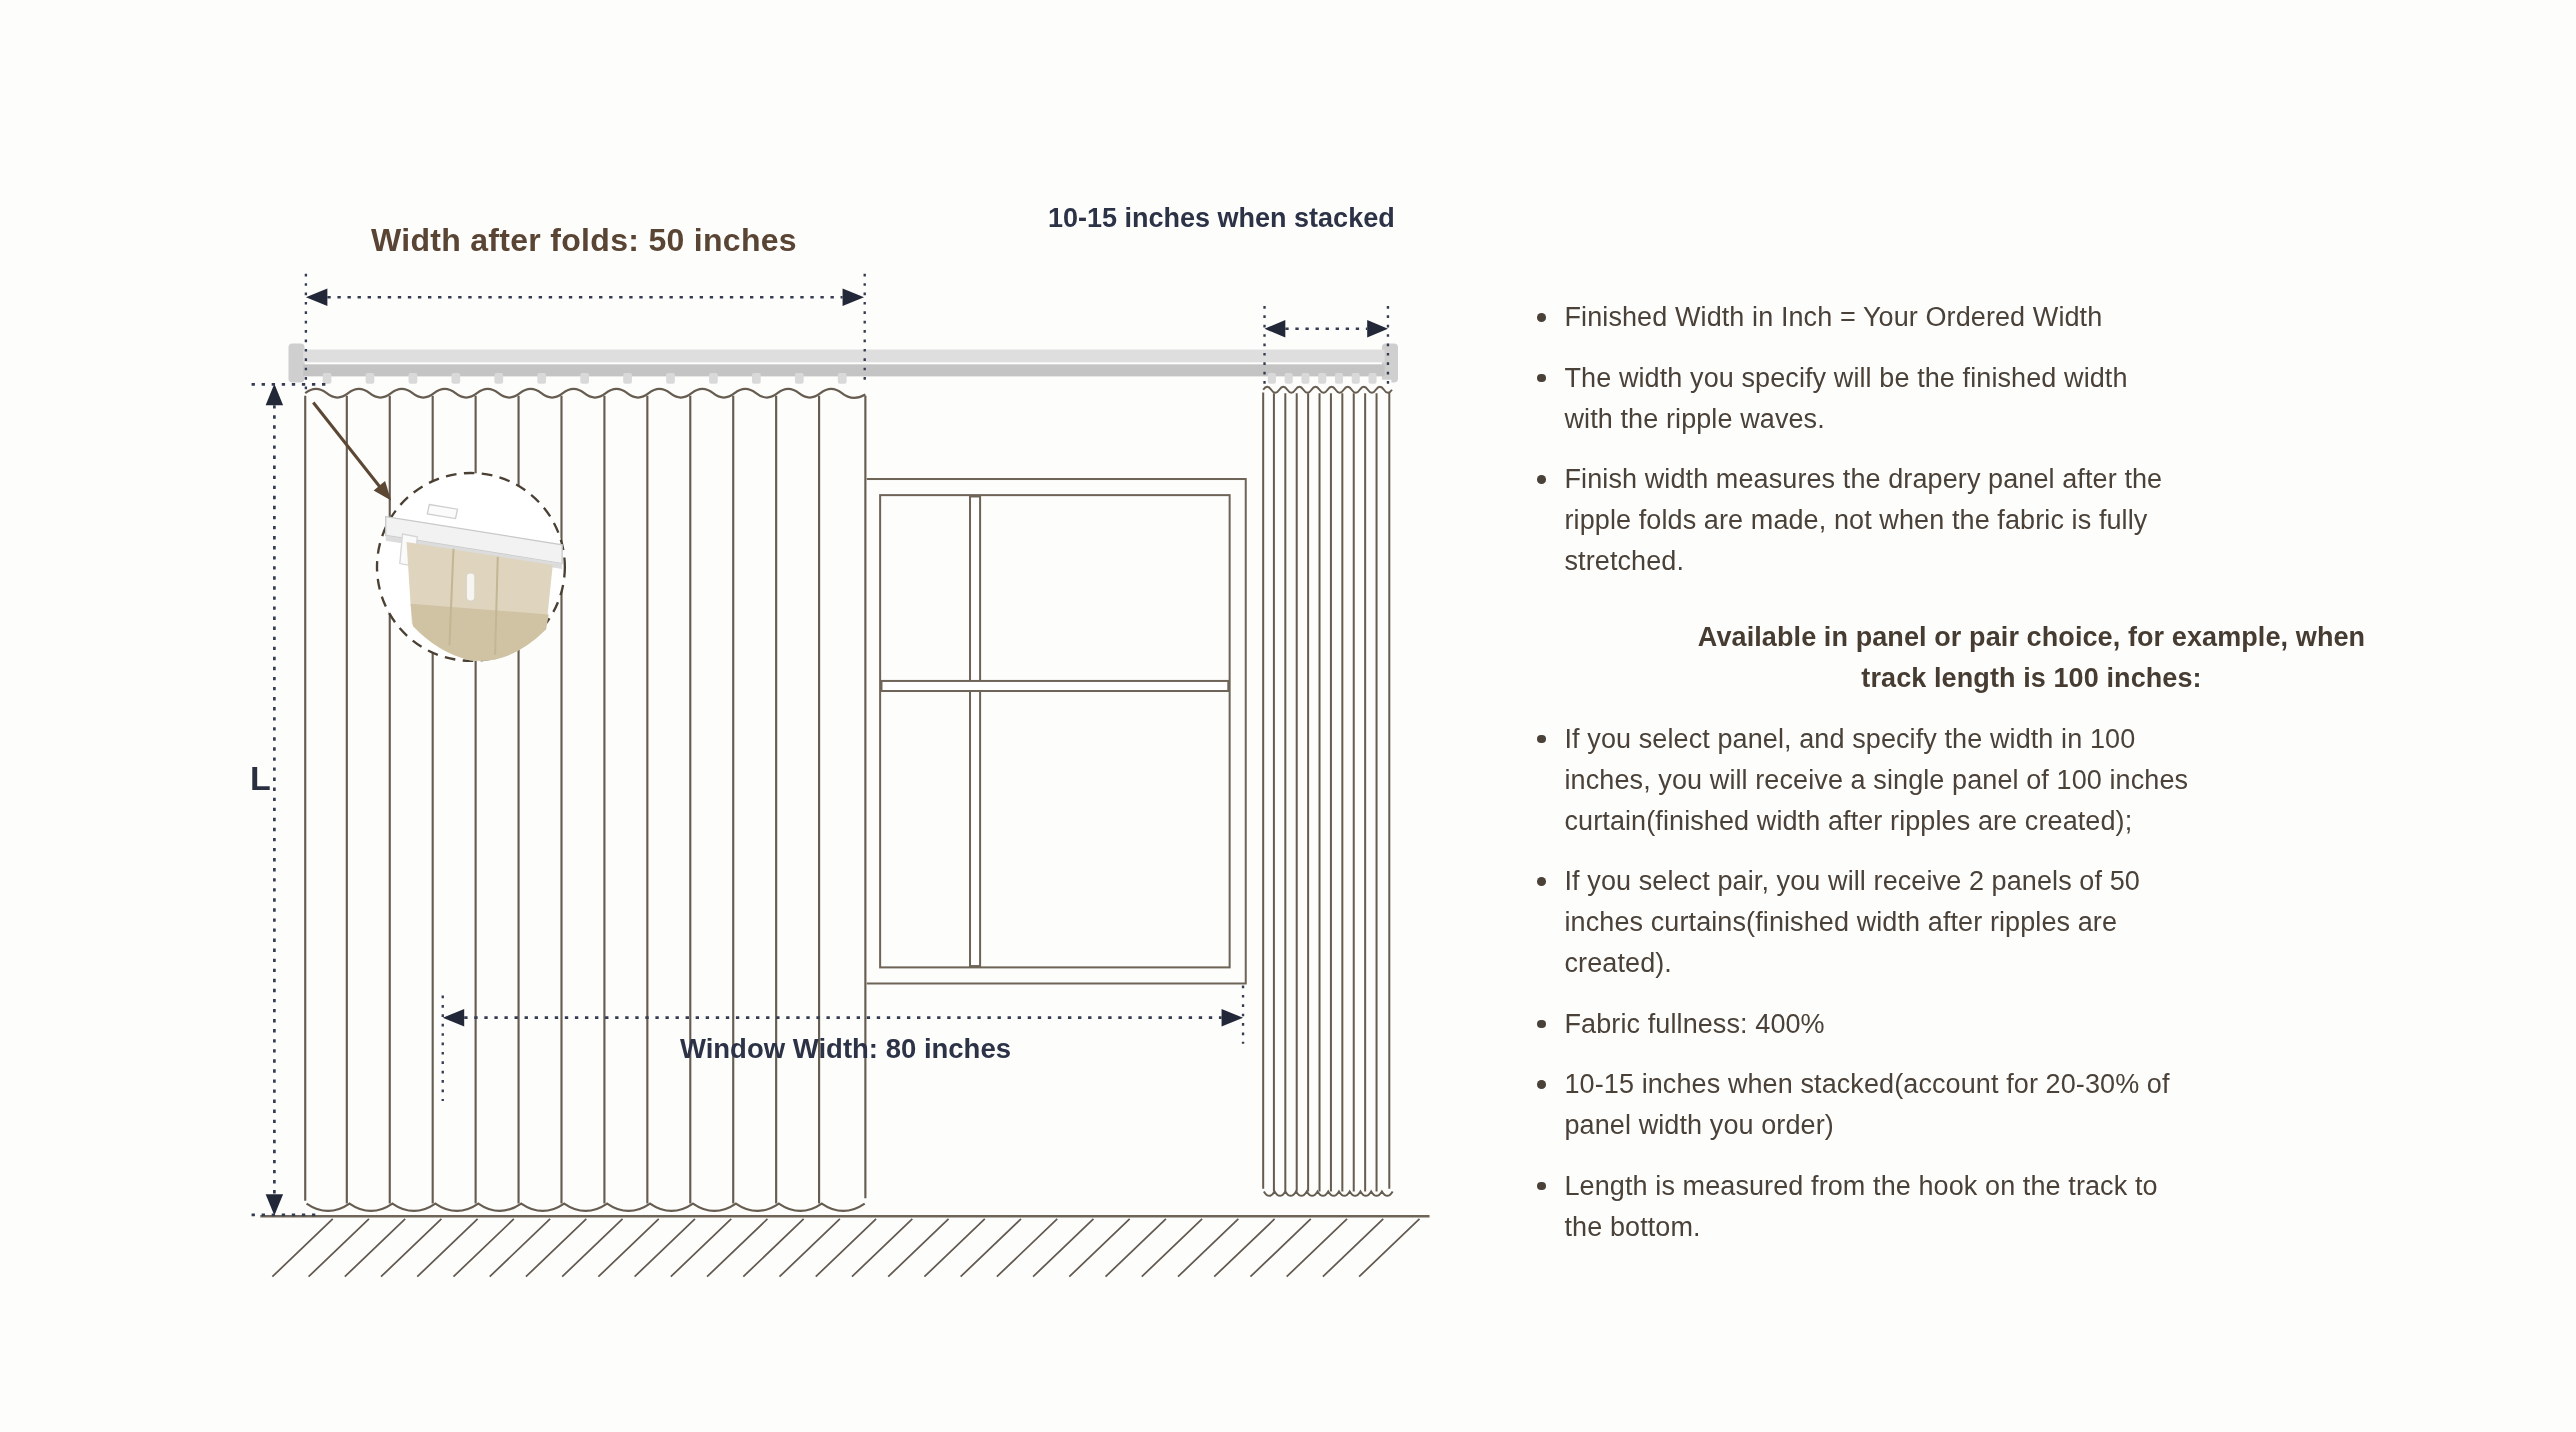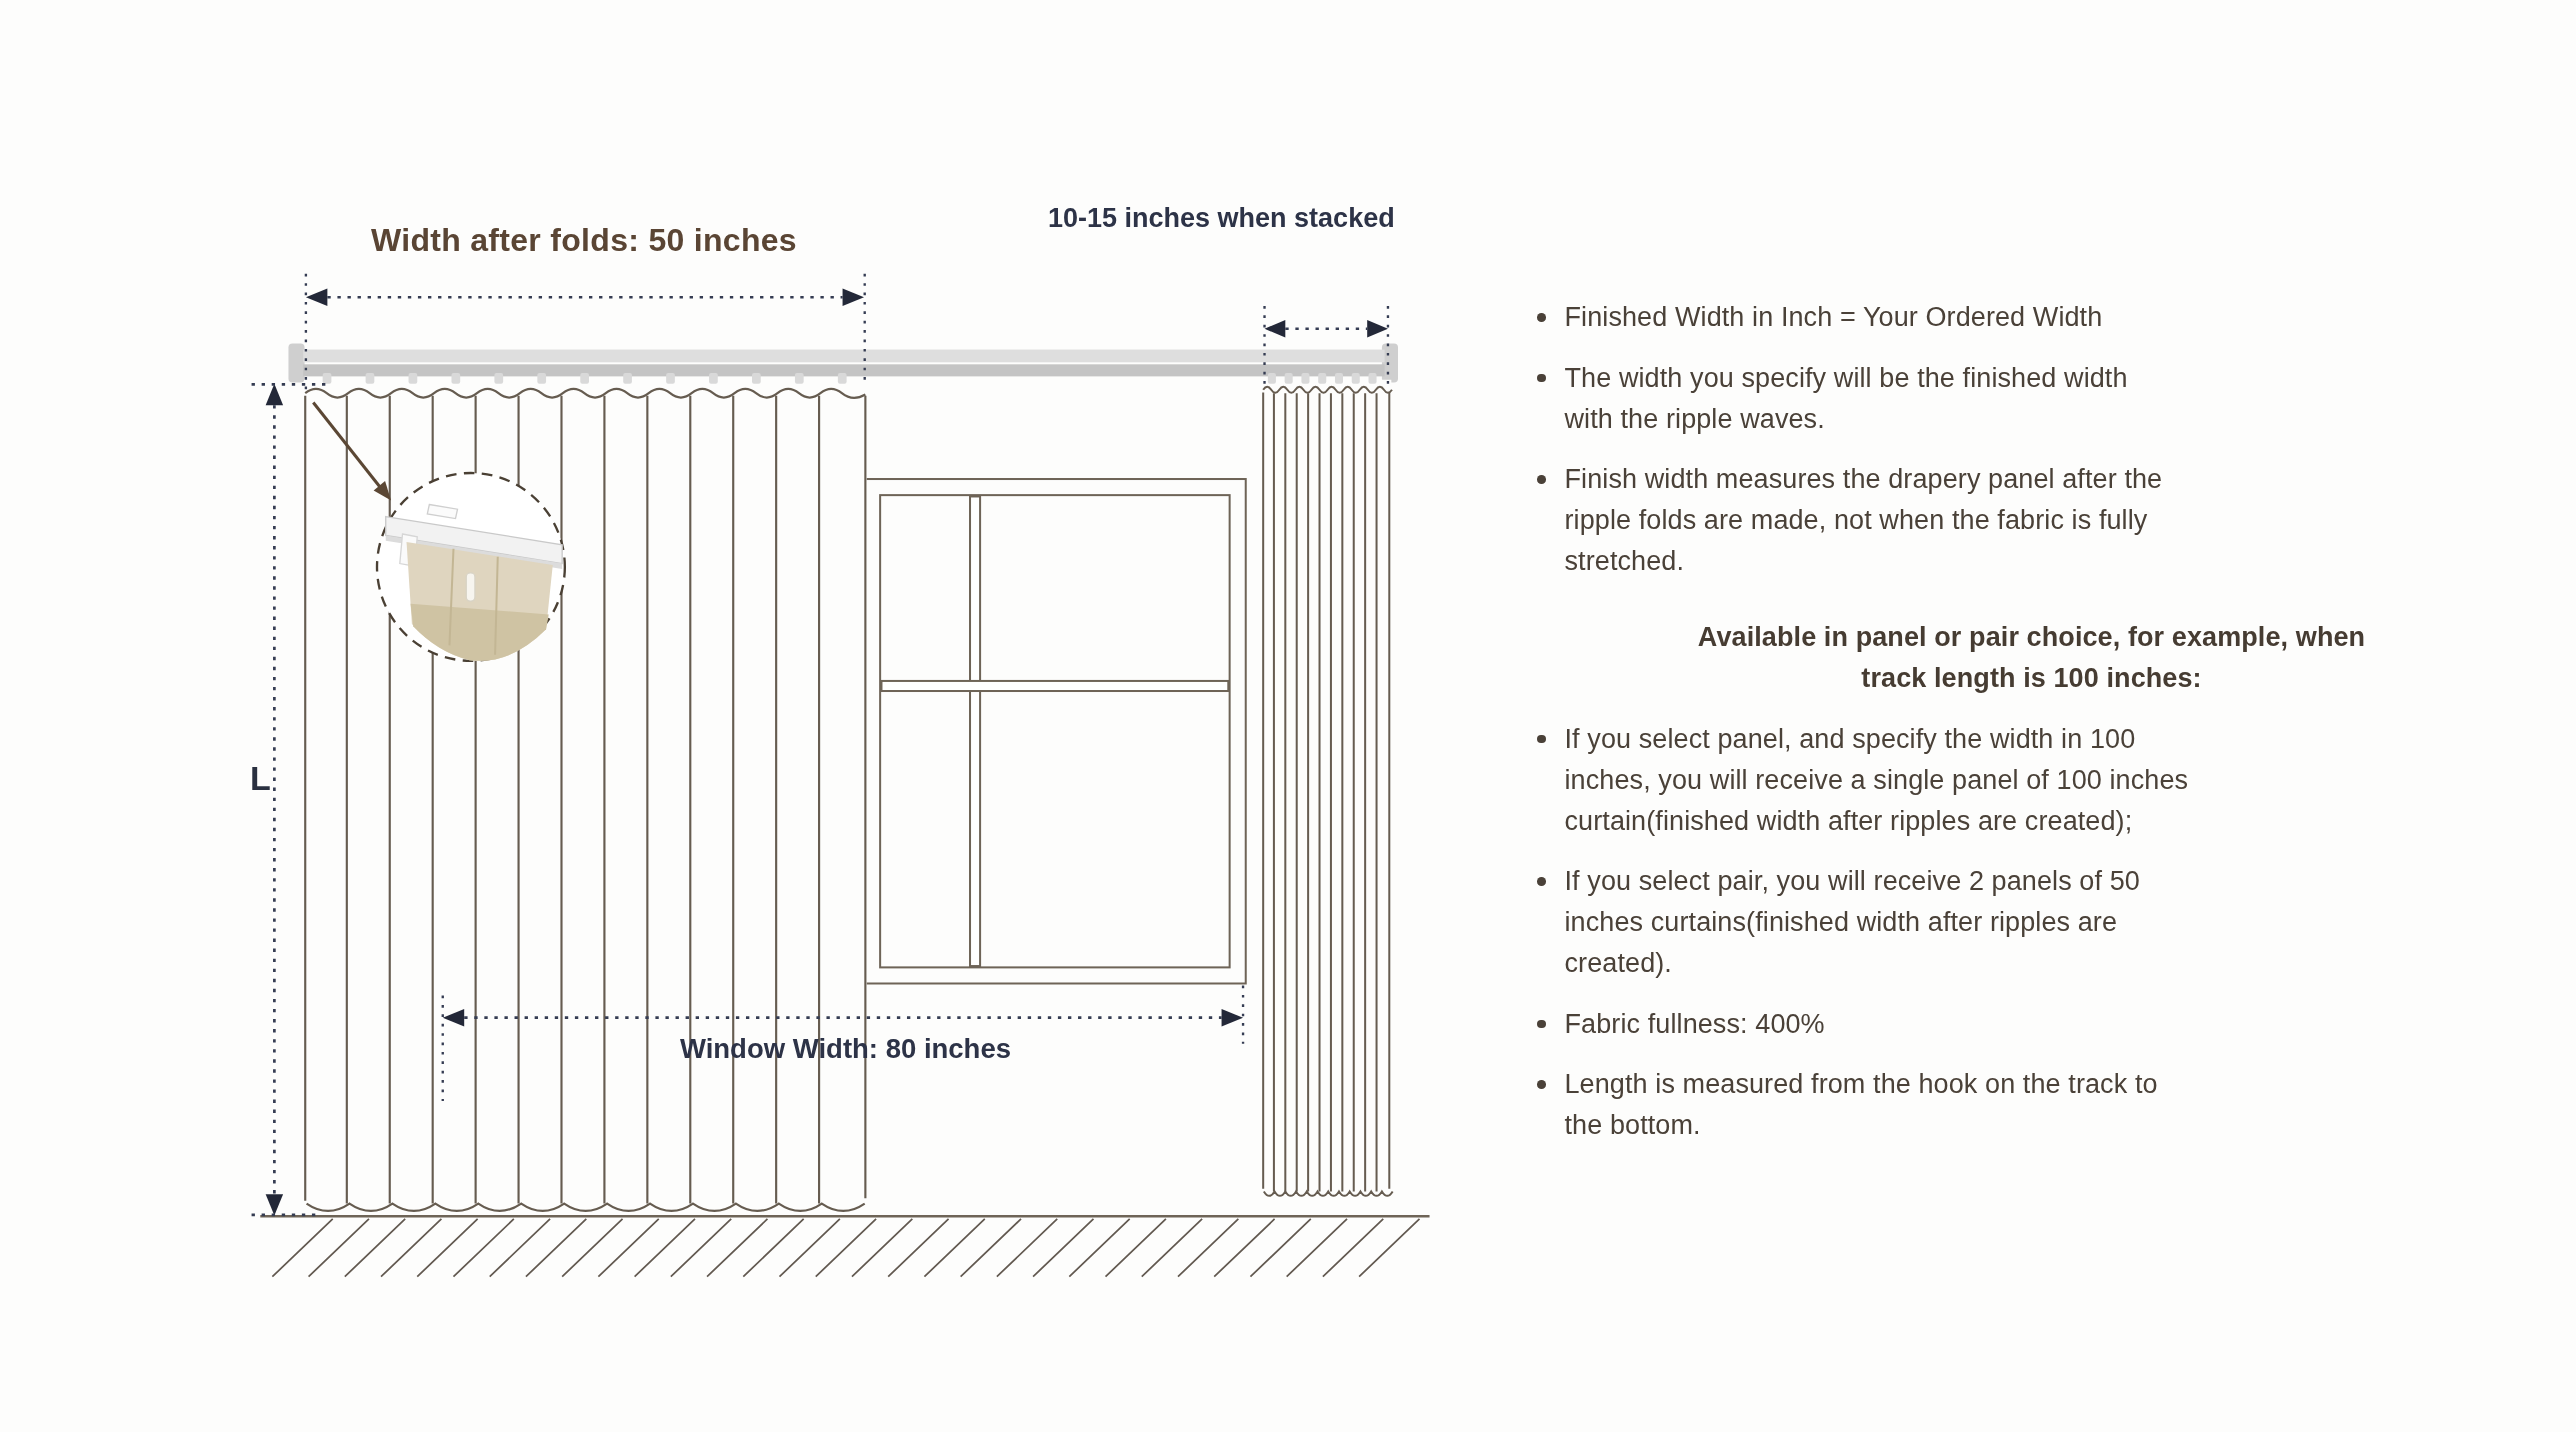--- a/index.html
+++ b/index.html
@@ -162,19 +162,21 @@
     <div class="note-heading">Available in panel or pair choice, for example, when
 track length is 100 inches:</div>
     <ul>
       <li>If you select panel, and specify the width in 100
 inches, you will receive a single panel of 100 inches
 curtain(finished width after ripples are created);</li>
       <li>If you select pair, you will receive 2 panels of 50
 inches curtains(finished width after ripples are
 created).</li>
       <li>Fabric fullness: 400%</li>
+      <li>10-15 inches when stacked(account for 20-30% of
+panel width you order)</li>
       <li>Length is measured from the hook on the track to
 the bottom.</li>
     </ul>
   </div>
 
 </div>
 
 
 </body></html>

